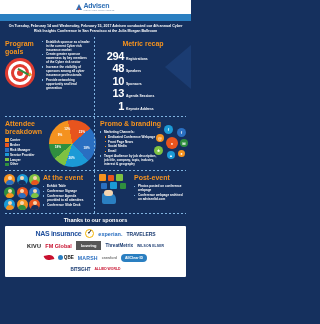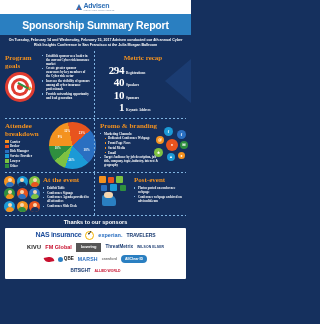--- a/index.html
+++ b/index.html
@@ -22,21 +22,21 @@
 
   
   .titleband{background:#2a7fc1;padding:4px 6px 3px;text-align:center;}
   .t1{font-size:7.2px;font-weight:bold;color:#ffffff;line-height:9px;letter-spacing:-.05px;}
   .t2{font-size:10.5px;font-weight:bold;color:#ffffff;line-height:13px;letter-spacing:-.2px;margin-top:1px;}
 
   .subband{background:#15305e;padding:2.5px 7px 3px;text-align:center;}
   .sub{font-size:3.6px;color:#ffffff;line-height:5px;font-weight:bold;}
 
   
-  .row{display:flex;font-family:Liberation Serif, serif;}
+  .row{display:flex;}
   .col{position:relative;}
   .colL{width:94px;}
   .colR{width:97px;}
 
   .dash-v{position:absolute;top:0;bottom:0;width:1px;
     background-image:linear-gradient(to bottom,#7fb3e0 0 2px,transparent 2px 4px);background-size:1px 4px;}
   .dash-h{height:1px;margin:0 5px;
     background-image:linear-gradient(to right,#7fb3e0 0 2px,transparent 2px 4px);background-size:4px 1px;}
 
   .sec-title{font-size:7px;font-weight:bold;color:#f4921f;line-height:8px;margin:0 0 2px 0;}
@@ -131,21 +131,20 @@
     <div class="logo">
       <span class="logo-mark"></span>
       <span>
         <div class="logo-text">Advisen</div>
         <div class="logo-sub">INSURANCE INTELLIGENCE</div>
       </span>
     </div>
   </div>
 
   <div class="titleband">
-    <div class="t2">Sponsorship Summary Report</div>
   </div>
   <div class="subband">
     <div class="sub">On Tuesday, February 14 and Wednesday, February 15, 2017 Advisen conducted our 4th annual Cyber Risk Insights Conference in San Francisco at the Julia Morgan Ballroom</div>
   </div>
 
   <div class="row">
     <div class="col colL">
       <div class="goals">
         <div class="goals-left">
           <div class="sec-title">Program goals</div>
@@ -168,26 +167,30 @@
     <div class="col colR">
       <div class="dash-v" style="left:0;"></div>
       <div class="metrics">
         <div class="metric-bg"></div>
         <div class="sec-title" style="text-align:center">Metric recap</div>
         <div class="mrow">
             <span class="mnum">294</span>
             <span class="mlab">Registrations</span>
           </div>
         <div class="mrow">
-            <span class="mnum">40</span>
+            <span class="mnum">48</span>
             <span class="mlab">Speakers</span>
           </div>
         <div class="mrow">
             <span class="mnum">10</span>
             <span class="mlab">Sponsors</span>
+          </div>
+        <div class="mrow">
+            <span class="mnum">13</span>
+            <span class="mlab">Agenda Sessions</span>
           </div>
         <div class="mrow">
             <span class="mnum">1</span>
             <span class="mlab">Keynote Address</span>
           </div>
       </div>
     </div>
   </div>
 
   <div class="dash-h"></div>

